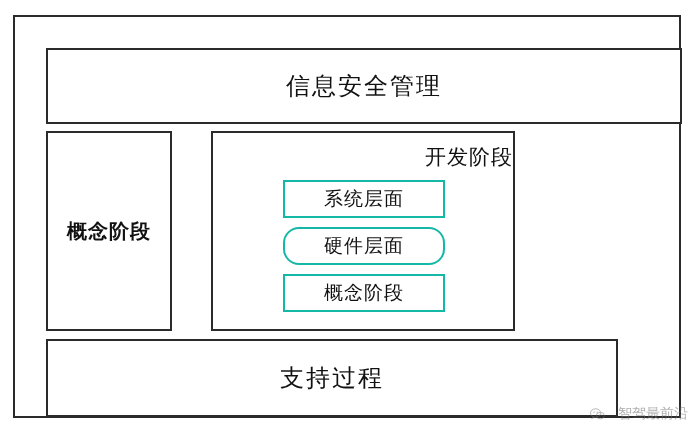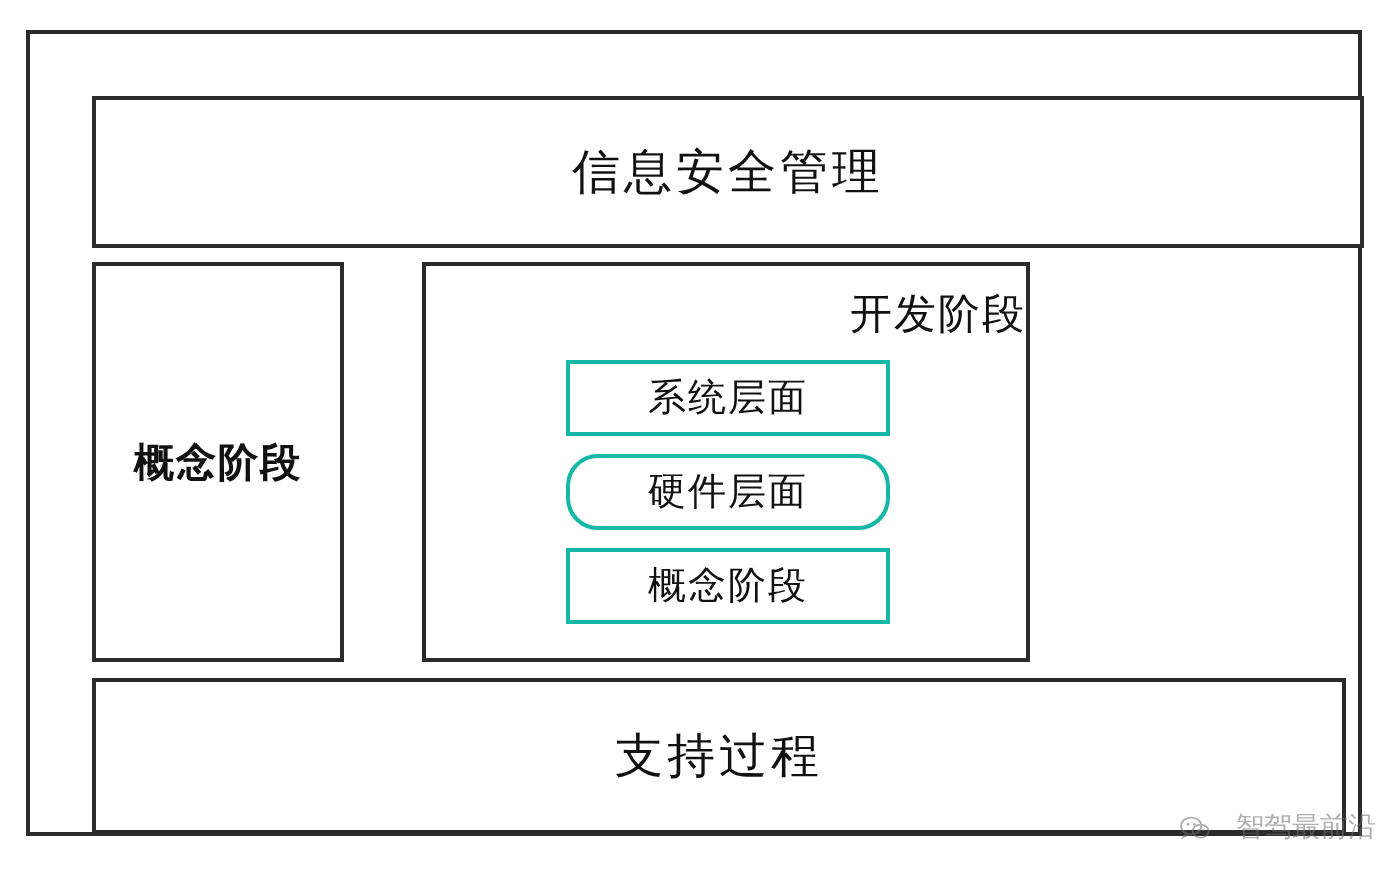--- a/index.html
+++ b/index.html
@@ -128,21 +128,21 @@
     font-size: 20px;
     font-weight: bold;
     letter-spacing: 1px;
     color: #111111;
   }
 
   
   .band-bottom {
     left: 31px;
     top: 322px;
-    width: 627px;
+    width: 572px;
     height: 78px;
   }
   .band-bottom .label {
     font-size: 24px;
     letter-spacing: 2px;
     color: #111111;
   }
 
   
   .watermark {

